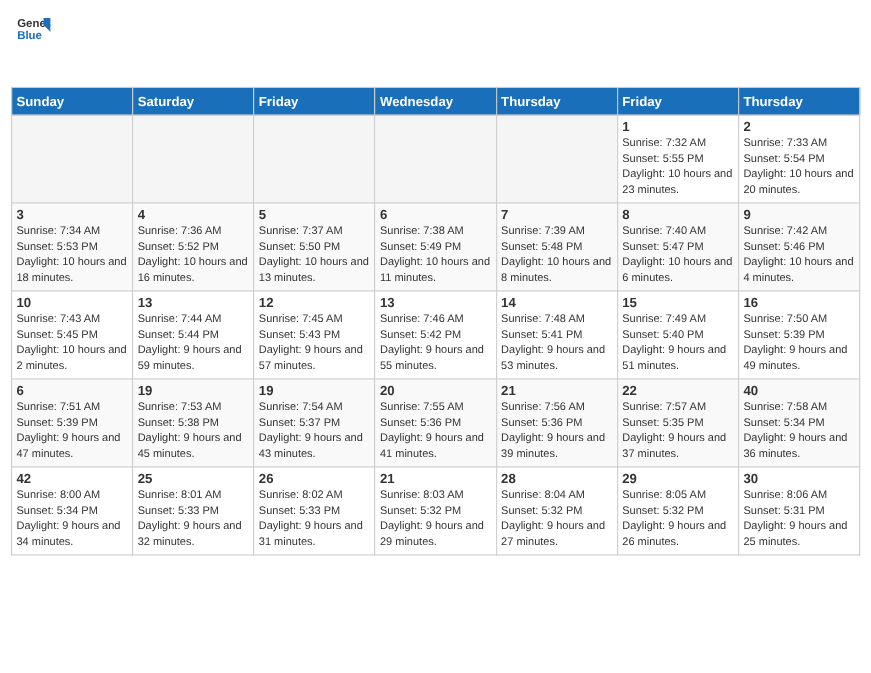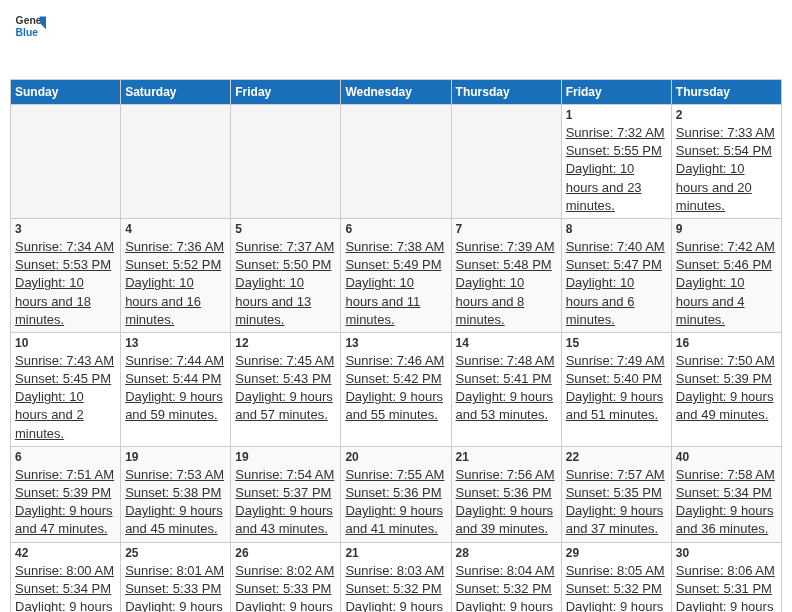--- a/index.html
+++ b/index.html
@@ -69,24 +69,23 @@
     .calendar tr:nth-child(even) td:not(.empty) {
       background: #f9f9f9;
     }
     .day-num {
       font-size: 12px;
       font-weight: bold;
       display: block;
       margin-bottom: 2px;
     }
     .day-info {
-      font-size: 13px;
+      font-size: 10px;
       line-height: 1.4;
       color: #333;
-      text-decoration: underline;
     }
   </style>
 </head>
 <body>
 
 <div class="header">
   <div class="logo">
     <svg class="logo-icon" viewBox="0 0 40 40">
       <text x="2" y="18" font-size="13" font-weight="bold" fill="#333">General</text>
       <text x="2" y="32" font-size="13" font-weight="bold" fill="#1a6fbb">Blue</text>

